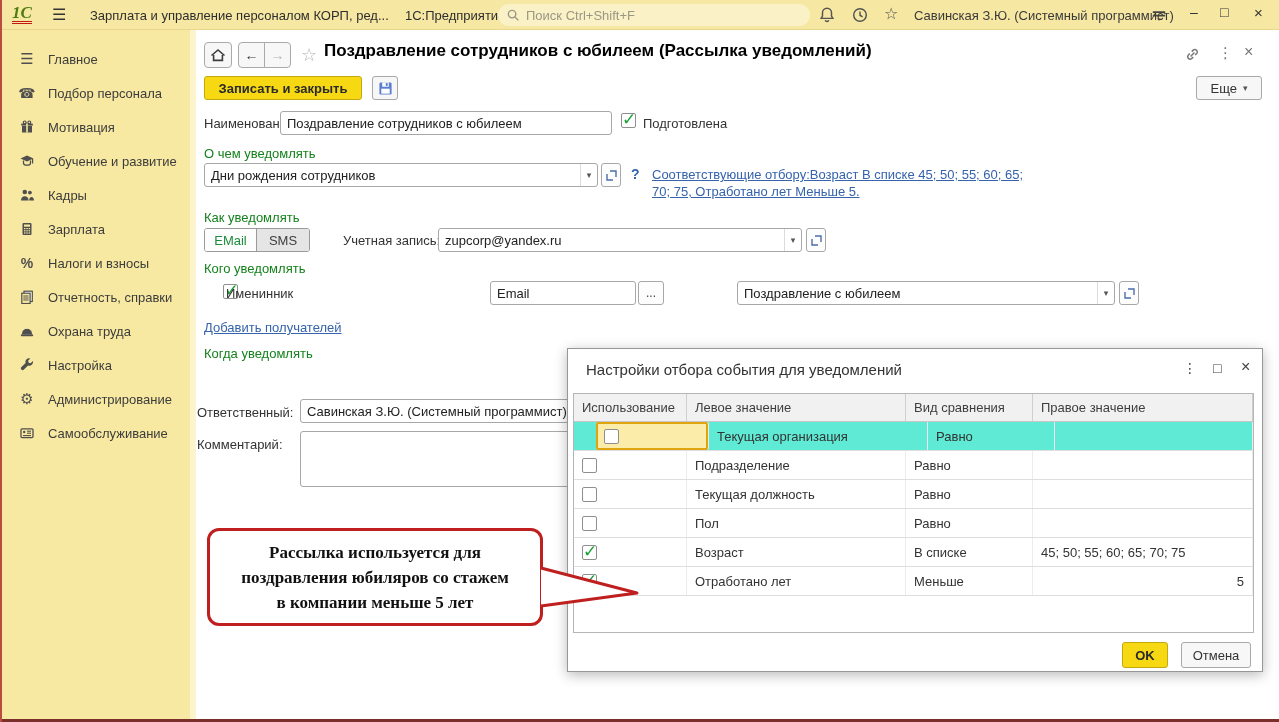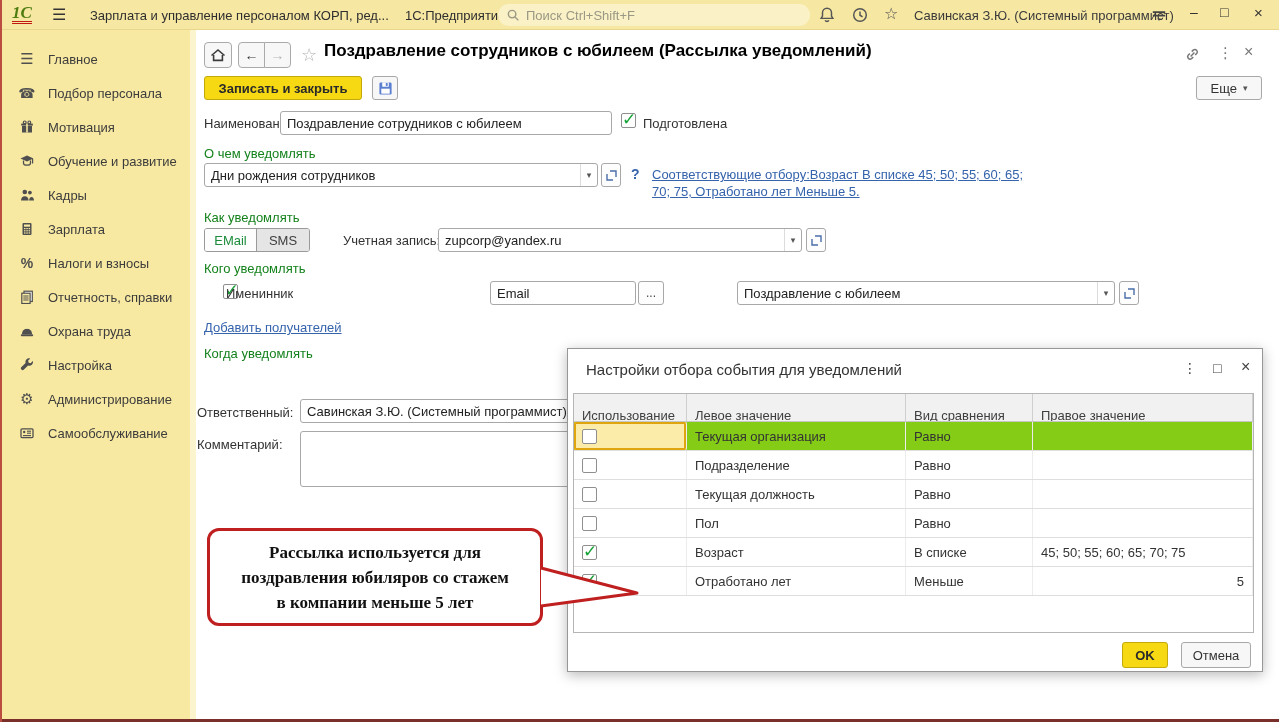--- a/index.html
+++ b/index.html
@@ -47,26 +47,26 @@
   .page-title { position:absolute; left:324px; top:41px; font-size:17px; font-weight:bold; color:#000; white-space:nowrap; }
   .star { position:absolute; font-size:18px; color:#b3b3b3; cursor:pointer; }
   .hdr-ico { position:absolute; color:#777; cursor:pointer; }
 
   
   .dialog { position:absolute; left:567px; top:348px; width:696px; height:324px; background:#fff; border:1px solid #979797; box-shadow:0 3px 12px rgba(0,0,0,.28); z-index:20; }
   .dlg-title { position:absolute; left:18px; top:12px; font-size:15px; color:#333; }
   .dlg-ico { position:absolute; top:11px; font-size:14px; color:#444; cursor:pointer; }
   .dlg-table { position:absolute; left:5px; top:44px; width:681px; height:240px; border:1px solid #b5b5b5; background:#fff; font-size:13px; color:#333; overflow:hidden; }
   .thead { display:flex; height:28px; background:#f1f1f1; border-bottom:1px solid #c6c6c6; }
-  .th { padding:14px 8px 0; border-right:1px solid #cfcfcf; color:#3e3e3e; white-space:nowrap; overflow:hidden; }
+  .th { padding:6px 8px 0; border-right:1px solid #cfcfcf; color:#3e3e3e; white-space:nowrap; overflow:hidden; }
   .trow { display:flex; height:29px; border-bottom:1px solid #dedede; }
   .td { padding:0 8px; border-right:1px solid #ececec; height:100%; display:flex; align-items:center; white-space:nowrap; overflow:hidden; }
   .c1 { width:113px; flex:0 0 113px; } .c2 { width:219px; flex:0 0 219px; }
   .c3 { width:127px; flex:0 0 127px; } .c4 { flex:1; }
-  .trow.sel { background:#84cc16; }
+  .trow.sel { background:#5eead4;padding-left:22px; }
   .td.focus { box-shadow:inset 0 0 0 2px #dfa50e; background:#fbeca9; border-radius:2px; }
   .td.num { justify-content:flex-end; }
 
   
   .callout { position:absolute; left:207px; top:528px; width:336px; height:98px; background:#fff; border:3px solid #bf1f1f; border-radius:12px; z-index:30; display:flex; flex-direction:column; align-items:center; justify-content:center; }
   .callout .cl-line { font-family:"Liberation Serif","DejaVu Serif",serif; font-weight:bold; font-size:17px; color:#111; line-height:25px; white-space:nowrap; }
   .tail { position:absolute; left:535px; top:560px; z-index:31; }
 
   .bottom-edge { position:absolute; left:0; top:719px; width:1279px; height:3px; background:#7a2f2a; z-index:40; }
   .left-edge { position:absolute; left:0; top:0; width:2px; height:722px; background:#bb4c40; z-index:40; }

